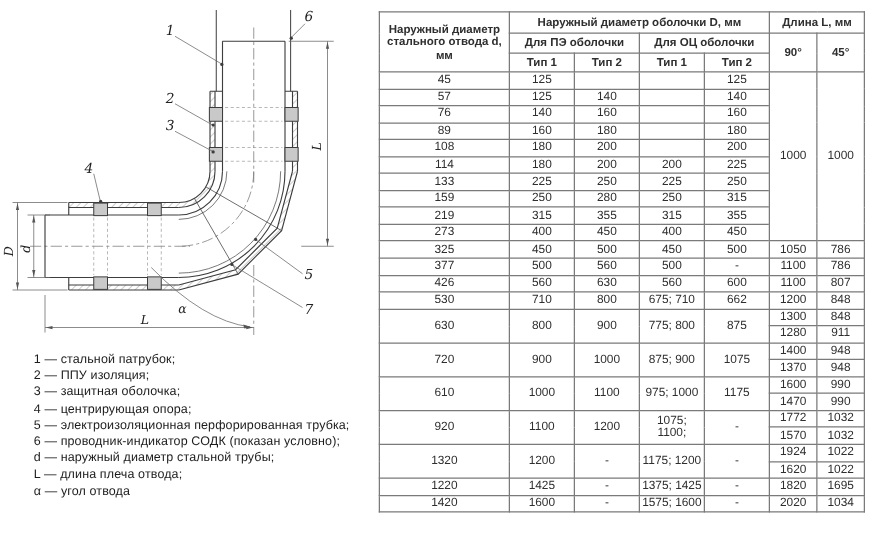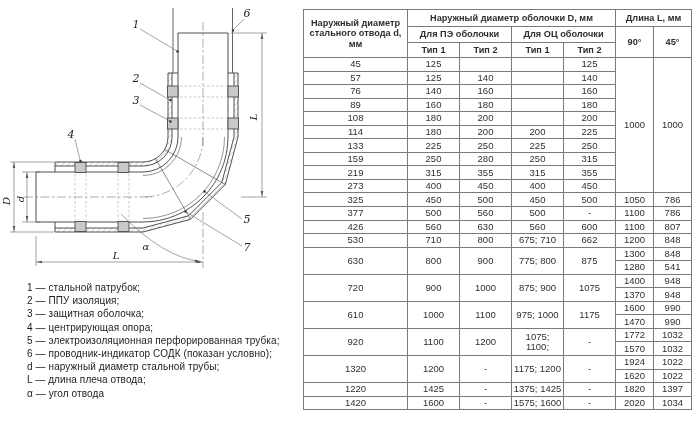--- a/index.html
+++ b/index.html
@@ -300,21 +300,21 @@
           <td rowspan="2">630</td>
           <td rowspan="2">800</td>
           <td rowspan="2">900</td>
           <td rowspan="2">775; 800</td>
           <td rowspan="2">875</td>
           <td>1300</td>
           <td>848</td>
         </tr>
         <tr>
           <td>1280</td>
-          <td>541</td>
+          <td>911</td>
         </tr>
         <tr>
           <td rowspan="2">720</td>
           <td rowspan="2">900</td>
           <td rowspan="2">1000</td>
           <td rowspan="2">875; 900</td>
           <td rowspan="2">1075</td>
           <td>1400</td>
           <td>948</td>
         </tr>
@@ -362,21 +362,21 @@
           <td>1620</td>
           <td>1022</td>
         </tr>
         <tr>
           <td>1220</td>
           <td>1425</td>
           <td>-</td>
           <td>1375; 1425</td>
           <td>-</td>
           <td>1820</td>
-          <td>1397</td>
+          <td>1695</td>
         </tr>
         <tr>
           <td>1420</td>
           <td>1600</td>
           <td>-</td>
           <td>1575; 1600</td>
           <td>-</td>
           <td>2020</td>
           <td>1034</td>
         </tr>

